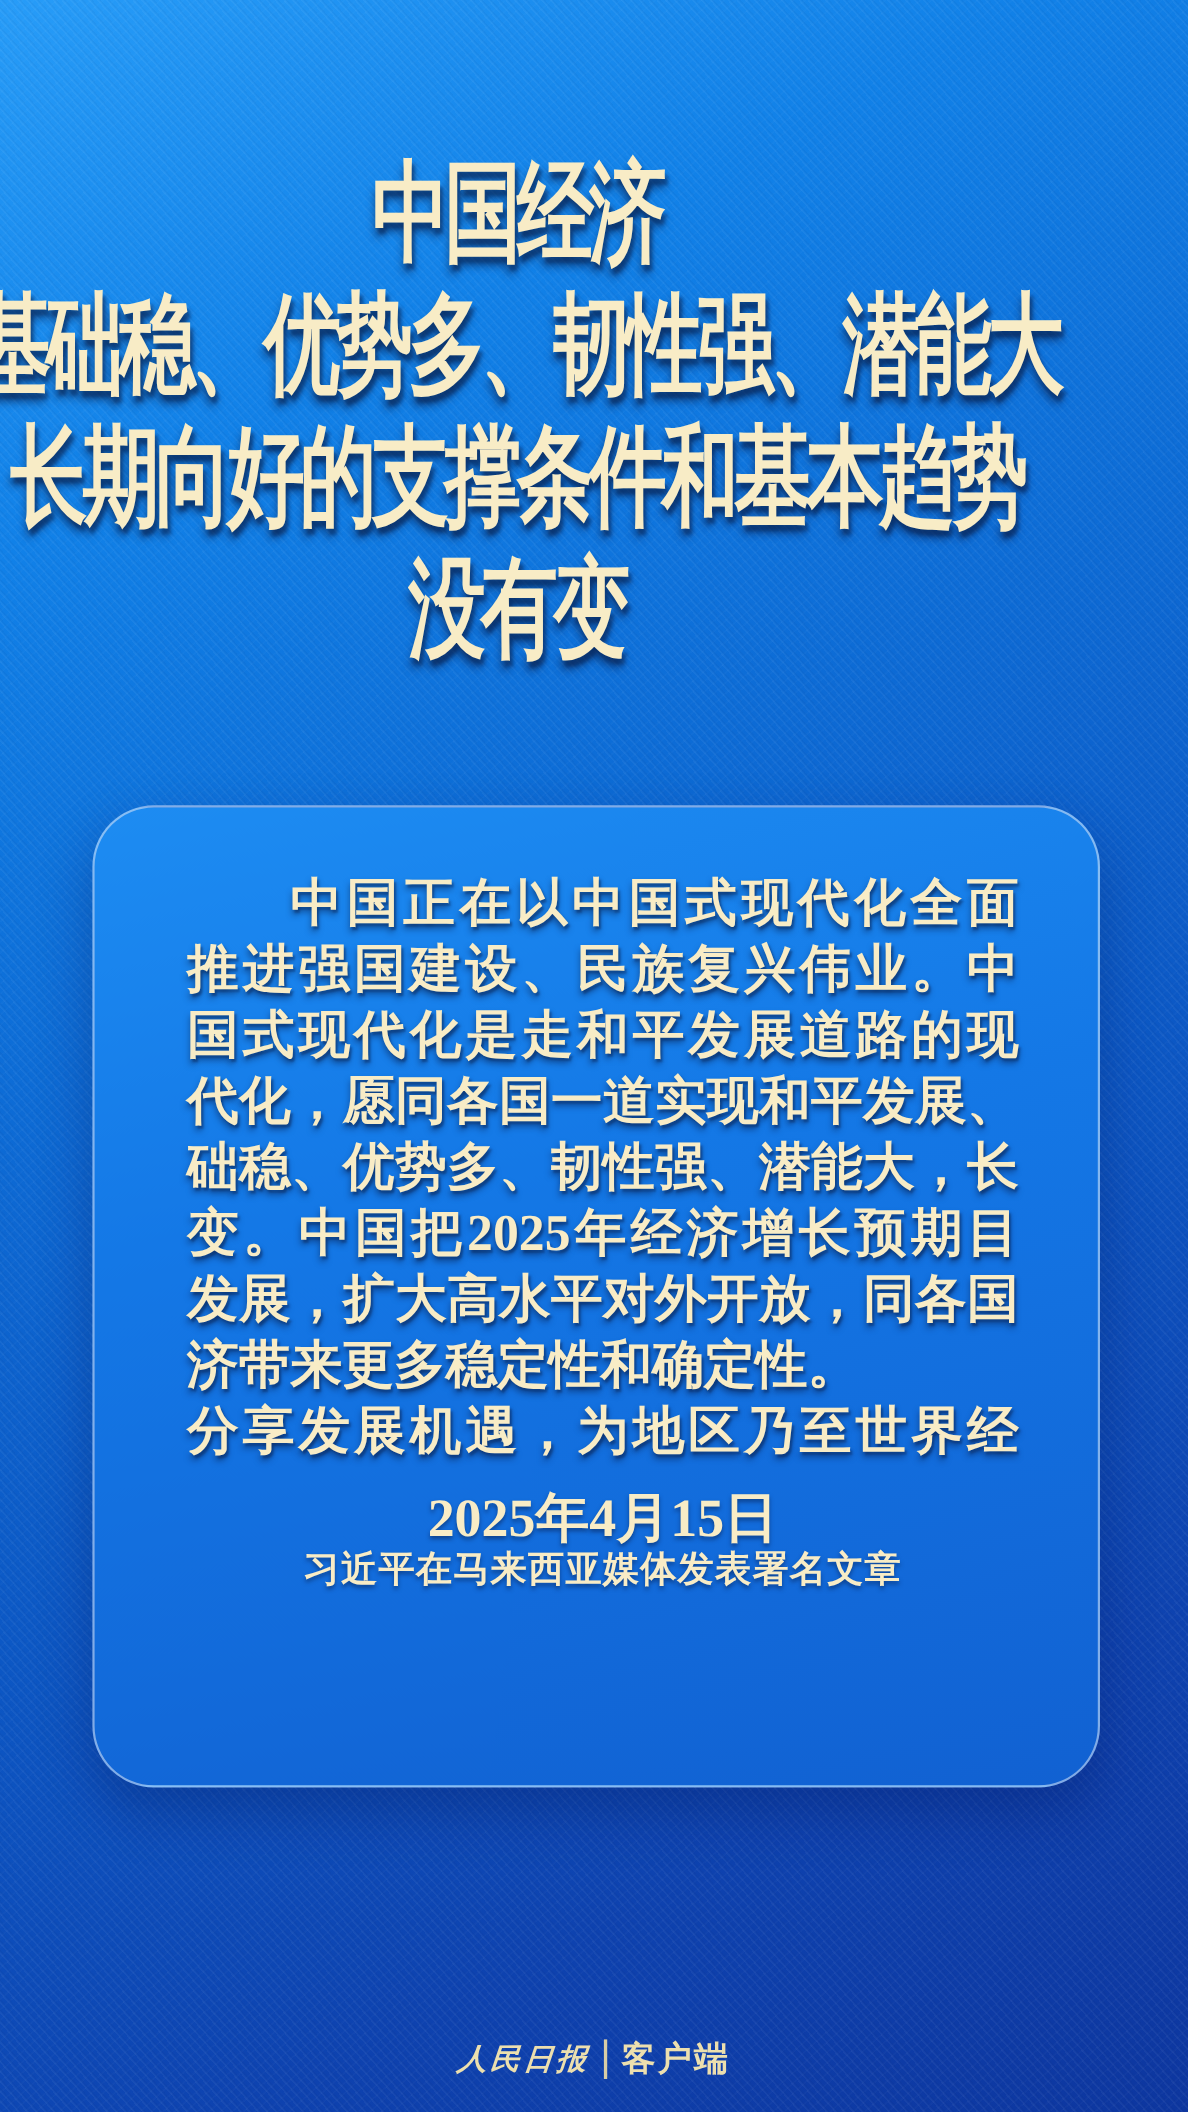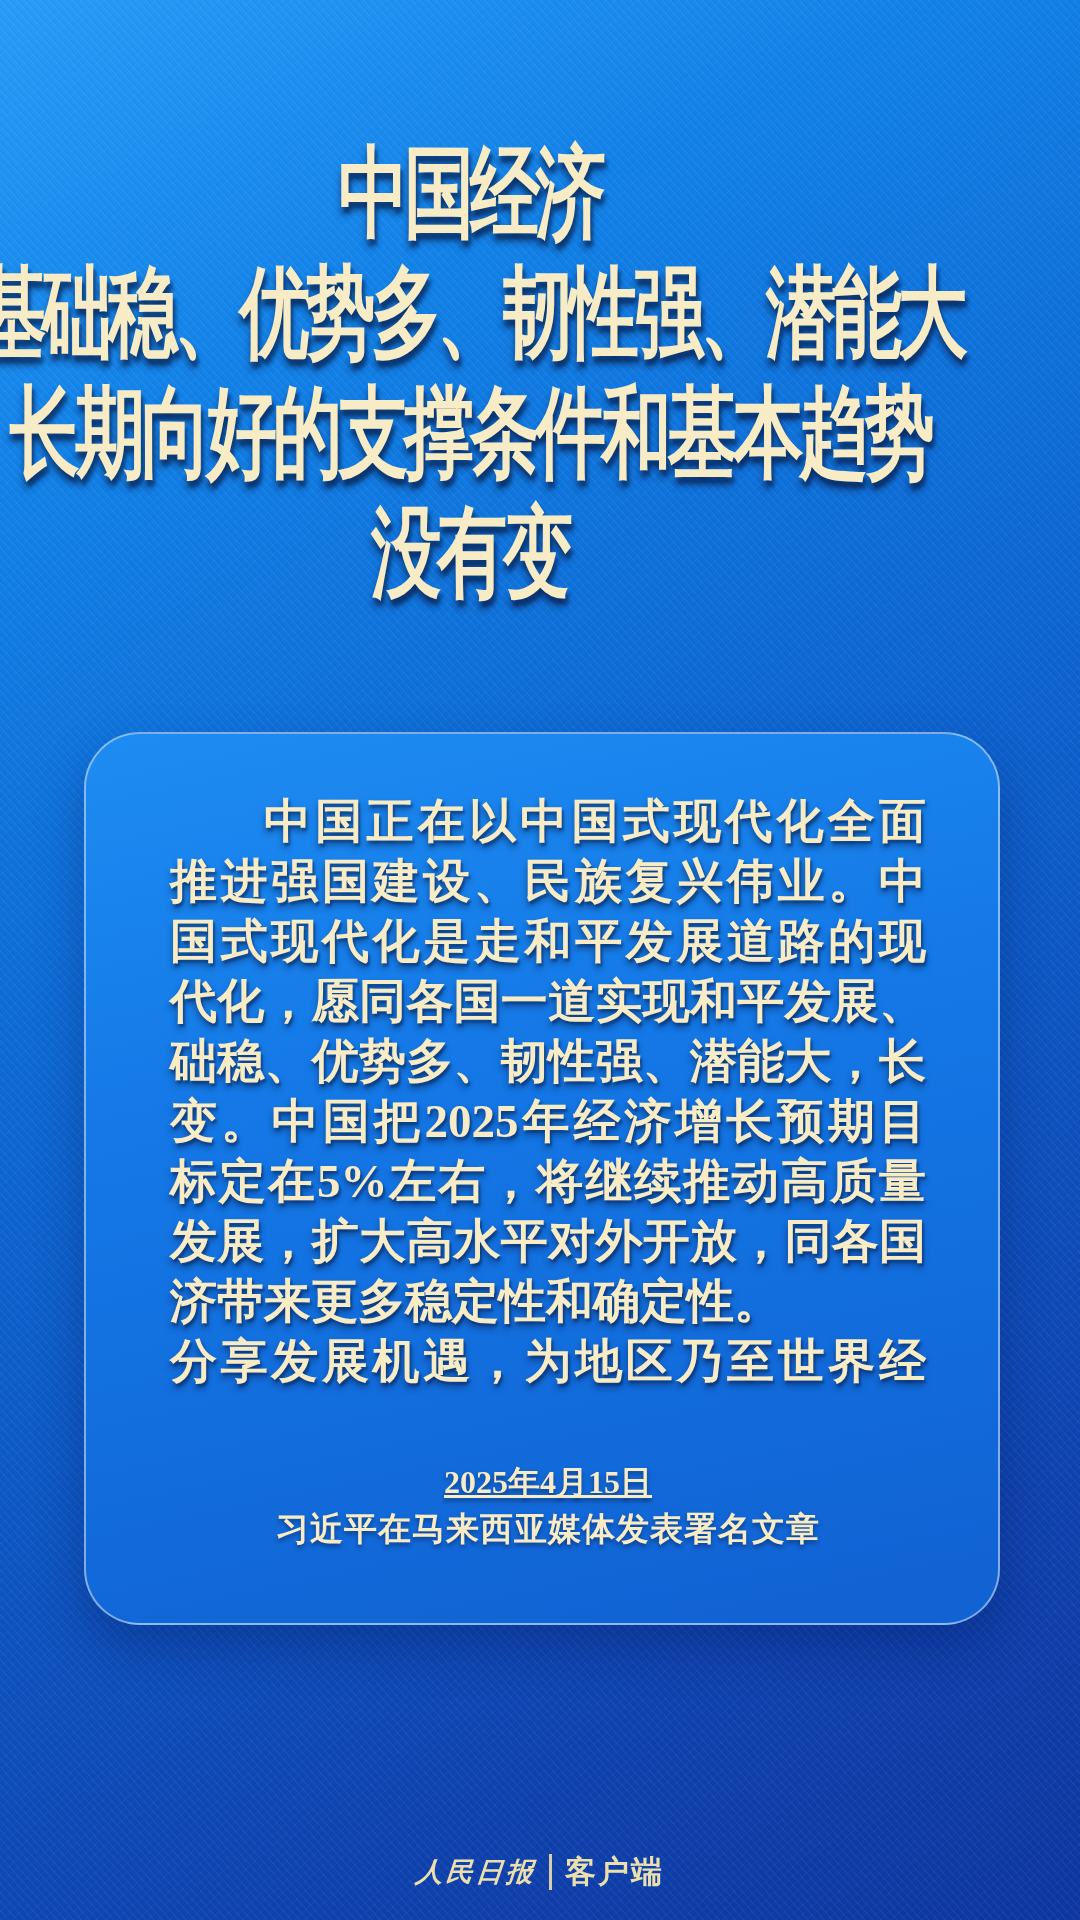--- a/index.html
+++ b/index.html
@@ -42,24 +42,23 @@
   .quote-line{
     font-size:47px;line-height:60px;font-weight:700;
     text-align:justify;text-align-last:justify;
     text-shadow:0 5px 6px rgba(7,24,64,.50),2px 3px 2px rgba(10,30,75,.40);
     white-space:normal;
   }
   .quote-line.first{text-indent:2em;}
   .quote-line.last{text-align-last:left;}
 
   .quote-date{
-    margin-top:70px;text-align:center;color:#f8ecc6;
-    font-size:32px;line-height:42px;font-weight:700;
+    margin-top:28px;text-align:center;color:#f8ecc6;
+    font-size:49px;line-height:42px;font-weight:700;
     text-shadow:0 3px 4px rgba(7,24,64,.5);
-    text-decoration:underline;
   }
   .quote-attribution{
     margin-top:4px;text-align:center;color:#f8ecc6;
     font-size:33px;line-height:44px;font-weight:700;letter-spacing:1px;
     text-shadow:0 3px 4px rgba(7,24,64,.5);
   }
 
   
   .brand{
     position:absolute;top:1850px;left:0;width:1080px;height:44px;
@@ -97,21 +96,20 @@
 </header>
 
 <section class="quote-card">
   <div class="quote">
     <div class="quote-line first">中国正在以中国式现代化全面</div>
     <div class="quote-line">推进强国建设、民族复兴伟业。中</div>
     <div class="quote-line">国式现代化是走和平发展道路的现</div>
     <div class="quote-line">代化，愿同各国一道实现和平发展、</div>
     <div class="quote-line">础稳、优势多、韧性强、潜能大，长</div>
     <div class="quote-line">变。中国把2025年经济增长预期目</div>
-    <div class="quote-line">标定在5%左右，将继续推动高质量</div>
     <div class="quote-line">发展，扩大高水平对外开放，同各国</div>
     <div class="quote-line last">济带来更多稳定性和确定性。</div>
     <div class="quote-line">分享发展机遇，为地区乃至世界经</div>
   </div>
   <div class="quote-date">2025年4月15日</div>
   <div class="quote-attribution">习近平在马来西亚媒体发表署名文章</div>
 </section>
 
 <footer class="brand">
   <span class="brand-script">人民日报</span>

